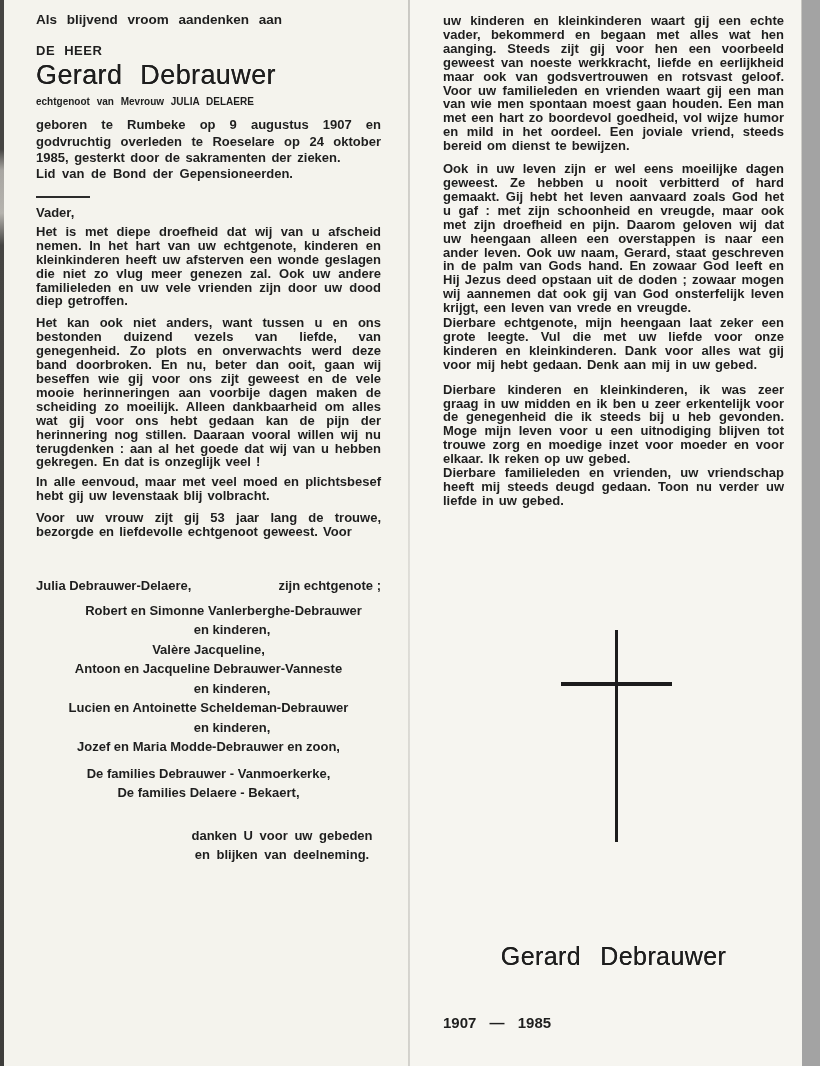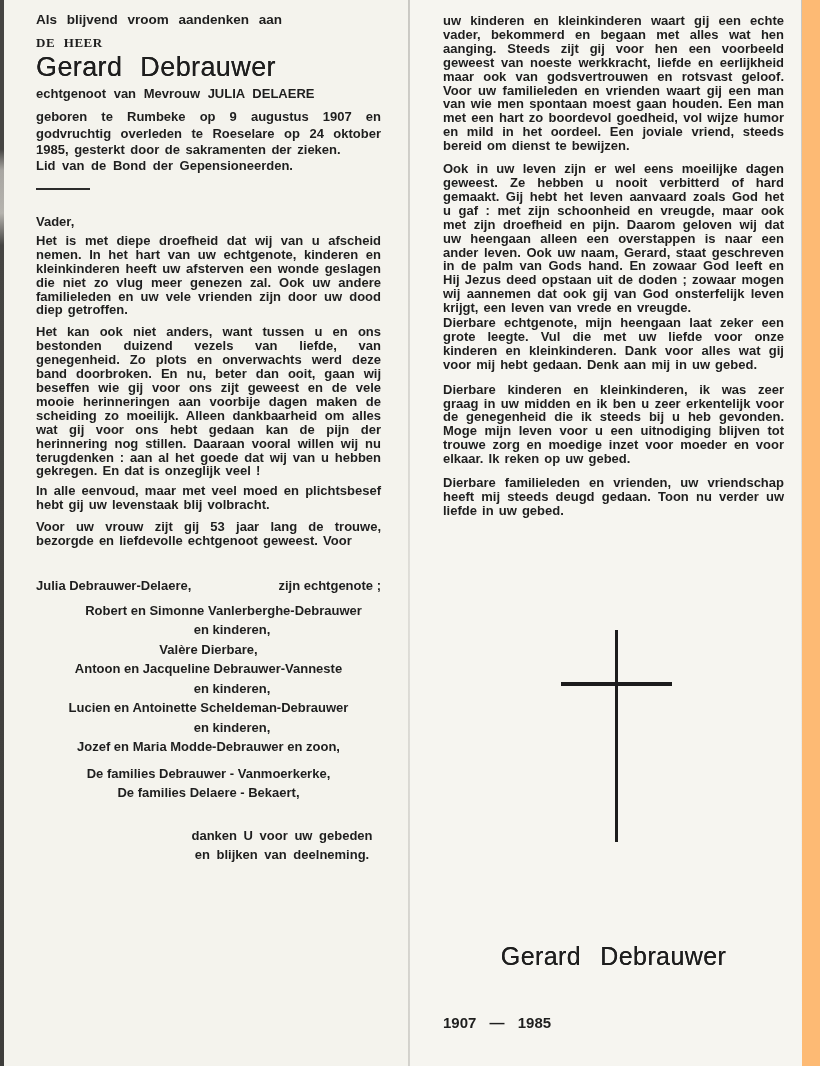--- a/index.html
+++ b/index.html
@@ -1,19 +1,19 @@
 <!DOCTYPE html>
 <html><head>
 <meta charset="utf-8">
 <style>
   html, body { margin: 0; padding: 0; background: #e9e8e4; }
   .scan {
     position: relative;
     width: 820px; height: 1066px;
-    background: #fdba74;
+    background: #a3a3a3;
     overflow: hidden;
     font-family: "Liberation Sans", "DejaVu Sans", sans-serif;
     color: #1e1e1e;
   }
   
   .page-left  { position: absolute; left: 4px;  top: 0; width: 405px; height: 100%; background: #f4f3ed; }
   .page-right { position: absolute; left: 409px; top: 0; width: 393px; height: 100%; background: #f6f5f0; }
   
   .edge-left {
     position: absolute; left: 0; top: 0; width: 4px; height: 100%;
@@ -35,24 +35,24 @@
     text-align: justify;
     font-weight: bold;
     font-size: 13px;
     line-height: 13.9px;
     word-spacing: 1.5px;
     margin: 0;
   }
   .jp + .jp { margin-top: 6px; }
 
   .intro-line   { font-size: 13.5px; font-weight: bold; line-height: 16px; word-spacing: 6px; }
-  .honorific    { font-size: 13px;   font-weight: bold; line-height: 14px; margin-top: 8px; letter-spacing: .5px; word-spacing: 5px; font-family: Liberation Serif, serif; }
+  .honorific    { font-size: 13px;   font-weight: bold; line-height: 14px; margin-top: 16px; letter-spacing: .5px; word-spacing: 5px; }
   .deceased     { font-size: 27px; font-weight: 400; line-height: 30px; margin: 2px 0 0 0;
                   letter-spacing: .4px; word-spacing: 10px; text-shadow: 0 0 .55px currentColor; }
-  .spouse-line  { font-size: 13px; font-weight: bold; line-height: 14px; margin-top: 5px; word-spacing: 4px; }
+  .spouse-line  { font-size: 10px; font-weight: bold; line-height: 14px; margin-top: 5px; word-spacing: 4px; }
   .birth-par    { text-align: justify; font-weight: bold; font-size: 13px; line-height: 16.5px; word-spacing: 2px; margin: 8px 0 0 0; }
   .membership   { font-size: 13px; font-weight: bold; line-height: 14px; margin-top: 0; word-spacing: 3px; }
   .rule         { width: 54px; height: 2px; background: #2b2b2b; margin-top: 15px; }
   .salutation   { font-size: 13px; font-weight: bold; line-height: 13.9px; margin: 0 0 5px 0; }
 
   .family { font-size: 13px; font-weight: bold; text-align: center; }
   .family-row { line-height: 19.5px; }
   .widow-row  { display: flex; justify-content: space-between; line-height: 19.5px; }
   .indent     { padding-left: 47px; }
   .gap-sm     { margin-top: 5px; padding-left: 30px; }
@@ -86,55 +86,55 @@
   <div class="abs colL" style="top:12px;">
     <div class="intro-line">Als blijvend vroom aandenken aan</div>
     <div class="honorific">DE HEER</div>
     <div class="deceased">Gerard Debrauwer</div>
     <div class="spouse-line">echtgenoot van Mevrouw JULIA DELAERE</div>
     <p class="birth-par">geboren te Rumbeke op 9 augustus 1907 en godvruchtig overleden te Roeselare op 24 oktober 1985, gesterkt door de sakramenten der zieken.</p>
     <div class="membership">Lid van de Bond der Gepensioneerden.</div>
     <div class="rule"></div>
   </div>
 
-  <div class="abs colL" style="top:215px;">
+  <div class="abs colL" style="top:206px;">
     <div class="salutation">Vader,</div>
     <p class="jp">Het is met diepe droefheid dat wij van u afscheid nemen. In het hart van uw echtgenote, kinderen en kleinkinderen heeft uw afsterven een wonde geslagen die niet zo vlug meer genezen zal. Ook uw andere familieleden en uw vele vrienden zijn door uw dood diep getroffen.</p>
     <p class="jp" style="margin-top:8px;">Het kan ook niet anders, want tussen u en ons bestonden duizend vezels van liefde, van genegenheid. Zo plots en onverwachts werd deze band doorbroken. En nu, beter dan ooit, gaan wij beseffen wie gij voor ons zijt geweest en de vele mooie herinneringen aan voorbije dagen maken de scheiding zo moeilijk. Alleen dankbaarheid om alles wat gij voor ons hebt gedaan kan de pijn der herinnering nog stillen. Daaraan vooral willen wij nu terugdenken : aan al het goede dat wij van u hebben gekregen. En dat is onzeglijk veel !</p>
     <p class="jp">In alle eenvoud, maar met veel moed en plichtsbesef hebt gij uw levenstaak blij volbracht.</p>
     <p class="jp" style="margin-top:8px;">Voor uw vrouw zijt gij 53 jaar lang de trouwe, bezorgde en liefdevolle echtgenoot geweest. Voor</p>
   </div>
 
   <div class="abs colL family" style="top:576px;">
     <div class="widow-row">
       <span>Julia Debrauwer-Delaere,</span>
       <span>zijn echtgenote ;</span>
     </div>
     <div class="family-row gap-sm">Robert en Simonne Vanlerberghe-Debrauwer</div>
     <div class="family-row indent">en kinderen,</div>
-    <div class="family-row">Valère Dierbare,</div>
+    <div class="family-row">Valère Jacqueline,</div>
     <div class="family-row">Antoon en Jacqueline Debrauwer-Vanneste</div>
     <div class="family-row indent">en kinderen,</div>
     <div class="family-row">Lucien en Antoinette Scheldeman-Debrauwer</div>
     <div class="family-row indent">en kinderen,</div>
     <div class="family-row">Jozef en Maria Modde-Debrauwer en zoon,</div>
     <div class="family-row gap-md">De families Debrauwer - Vanmoerkerke,</div>
     <div class="family-row">De families Delaere - Bekaert,</div>
     <div class="thanks">
       <div class="family-row">danken U voor uw gebeden</div>
       <div class="family-row">en blijken van deelneming.</div>
     </div>
   </div>
 
   <div class="abs colR" style="top:14px;">
     <p class="jp">uw kinderen en kleinkinderen waart gij een echte vader, bekommerd en begaan met alles wat hen aanging. Steeds zijt gij voor hen een voorbeeld geweest van noeste werkkracht, liefde en eerlijkheid maar ook van godsvertrouwen en rotsvast geloof. Voor uw familieleden en vrienden waart gij een man van wie men spontaan moest gaan houden. Een man met een hart zo boordevol goedheid, vol wijze humor en mild in het oordeel. Een joviale vriend, steeds bereid om dienst te bewijzen.</p>
     <p class="jp" style="margin-top:9px;">Ook in uw leven zijn er wel eens moeilijke dagen geweest. Ze hebben u nooit verbitterd of hard gemaakt. Gij hebt het leven aanvaard zoals God het u gaf : met zijn schoonheid en vreugde, maar ook met zijn droefheid en pijn. Daarom geloven wij dat uw heengaan alleen een overstappen is naar een ander leven. Ook uw naam, Gerard, staat geschreven in de palm van Gods hand. En zowaar God leeft en Hij Jezus deed opstaan uit de doden ; zowaar mogen wij aannemen dat ook gij van God onsterfelijk leven krijgt, een leven van vrede en vreugde.</p>
     <p class="jp runon">Dierbare echtgenote, mijn heengaan laat zeker een grote leegte. Vul die met uw liefde voor onze kinderen en kleinkinderen. Dank voor alles wat gij voor mij hebt gedaan. Denk aan mij in uw gebed.</p>
     <p class="jp" style="margin-top:11px;">Dierbare kinderen en kleinkinderen, ik was zeer graag in uw midden en ik ben u zeer erkentelijk voor de genegenheid die ik steeds bij u heb gevonden. Moge mijn leven voor u een uitnodiging blijven tot trouwe zorg en moedige inzet voor moeder en voor elkaar. Ik reken op uw gebed.</p>
-    <p class="jp" style="margin-top:10px;">Dierbare familieleden en vrienden, uw vriendschap heeft mij steeds deugd gedaan. Toon nu verder uw liefde in uw gebed.</p>
+    <p class="jp" style="margin-top:0;">Dierbare familieleden en vrienden, uw vriendschap heeft mij steeds deugd gedaan. Toon nu verder uw liefde in uw gebed.</p>
   </div>
 
   <div>
     <div class="cross-v"></div>
     <div class="cross-h"></div>
   </div>
 
   <div class="memorial-name">Gerard Debrauwer</div>
   <div class="memorial-years">1907 — 1985</div>
 

